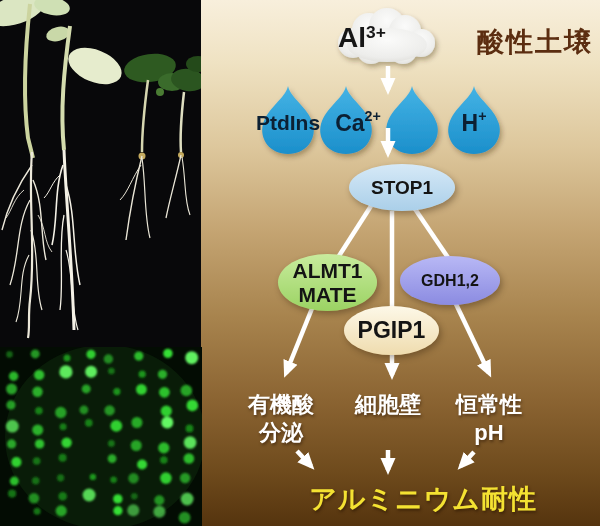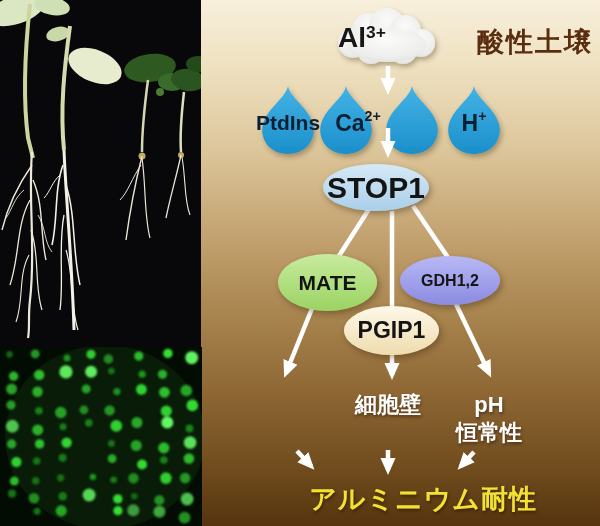--- a/index.html
+++ b/index.html
@@ -21,21 +21,21 @@
   .cloud-label{left:338px;top:22px;width:92px;text-align:left;
     font-size:28px;color:#161616;}
   .sup{font-size:0.62em;position:relative;top:-0.5em;font-weight:bold;}
   .droplabel{position:absolute;z-index:3;top:108px;height:30px;
     display:flex;align-items:center;justify-content:center;
     font-weight:bold;color:#0c2033;white-space:nowrap;}
   .oval{position:absolute;z-index:3;display:flex;flex-direction:column;
     align-items:center;justify-content:center;border-radius:50%;
     font-weight:bold;color:#141414;text-align:center;
     box-shadow:2px 3px 6px rgba(58,38,14,0.40);}
-  .oval-stop1{left:323px;top:164px;width:106px;height:47px;font-size:30px;
+  .oval-stop1{left:349px;top:164px;width:106px;height:47px;font-size:19px;
     background:linear-gradient(180deg,#d6e9f7,#aacfe9);}
   .oval-almt{left:278px;top:254px;width:99px;height:57px;font-size:21px;line-height:1.14;
     background:linear-gradient(180deg,#c8eb9d,#9bd363);}
   .oval-gdh{left:400px;top:256px;width:100px;height:49px;font-size:16px;
     background:linear-gradient(180deg,#b8b8f5,#8b8be1);}
   .oval-pgip{left:344px;top:306px;width:95px;height:49px;font-size:23px;
     background:linear-gradient(180deg,#fdf8e8,#efdcae);}
   .outcome{position:absolute;z-index:3;top:391px;width:120px;text-align:center;
     color:#ffffff;font-weight:bold;font-size:22px;line-height:1.26;
     text-shadow:1px 2px 3px rgba(40,20,5,0.55);}
@@ -260,31 +260,36 @@
     </div>
   <div class="droplabel" style="left:446px;width:56px;font-size:23px;">
       <span>H</span>
       <span class="sup">+</span>
     </div>
 
   <div class="oval oval-stop1">
       <span>STOP1</span>
     </div>
   <div class="oval oval-almt">
+      <span>ALMT1</span>
       <span>MATE</span>
     </div>
   <div class="oval oval-gdh">
       <span>GDH1,2</span>
     </div>
   <div class="oval oval-pgip">
       <span>PGIP1</span>
     </div>
 
+  <div class="outcome outcome-1">
+      <div>有機酸</div>
+      <div>分泌</div>
+    </div>
   <div class="outcome outcome-2">
       <div>細胞壁</div>
     </div>
   <div class="outcome outcome-3">
+      <div>恒常性</div>
       <div>pH</div>
-      <div>恒常性</div>
     </div>
 
   <div class="lbl result-label">アルミニウム耐性</div>
 </div>
 
 </body></html>

